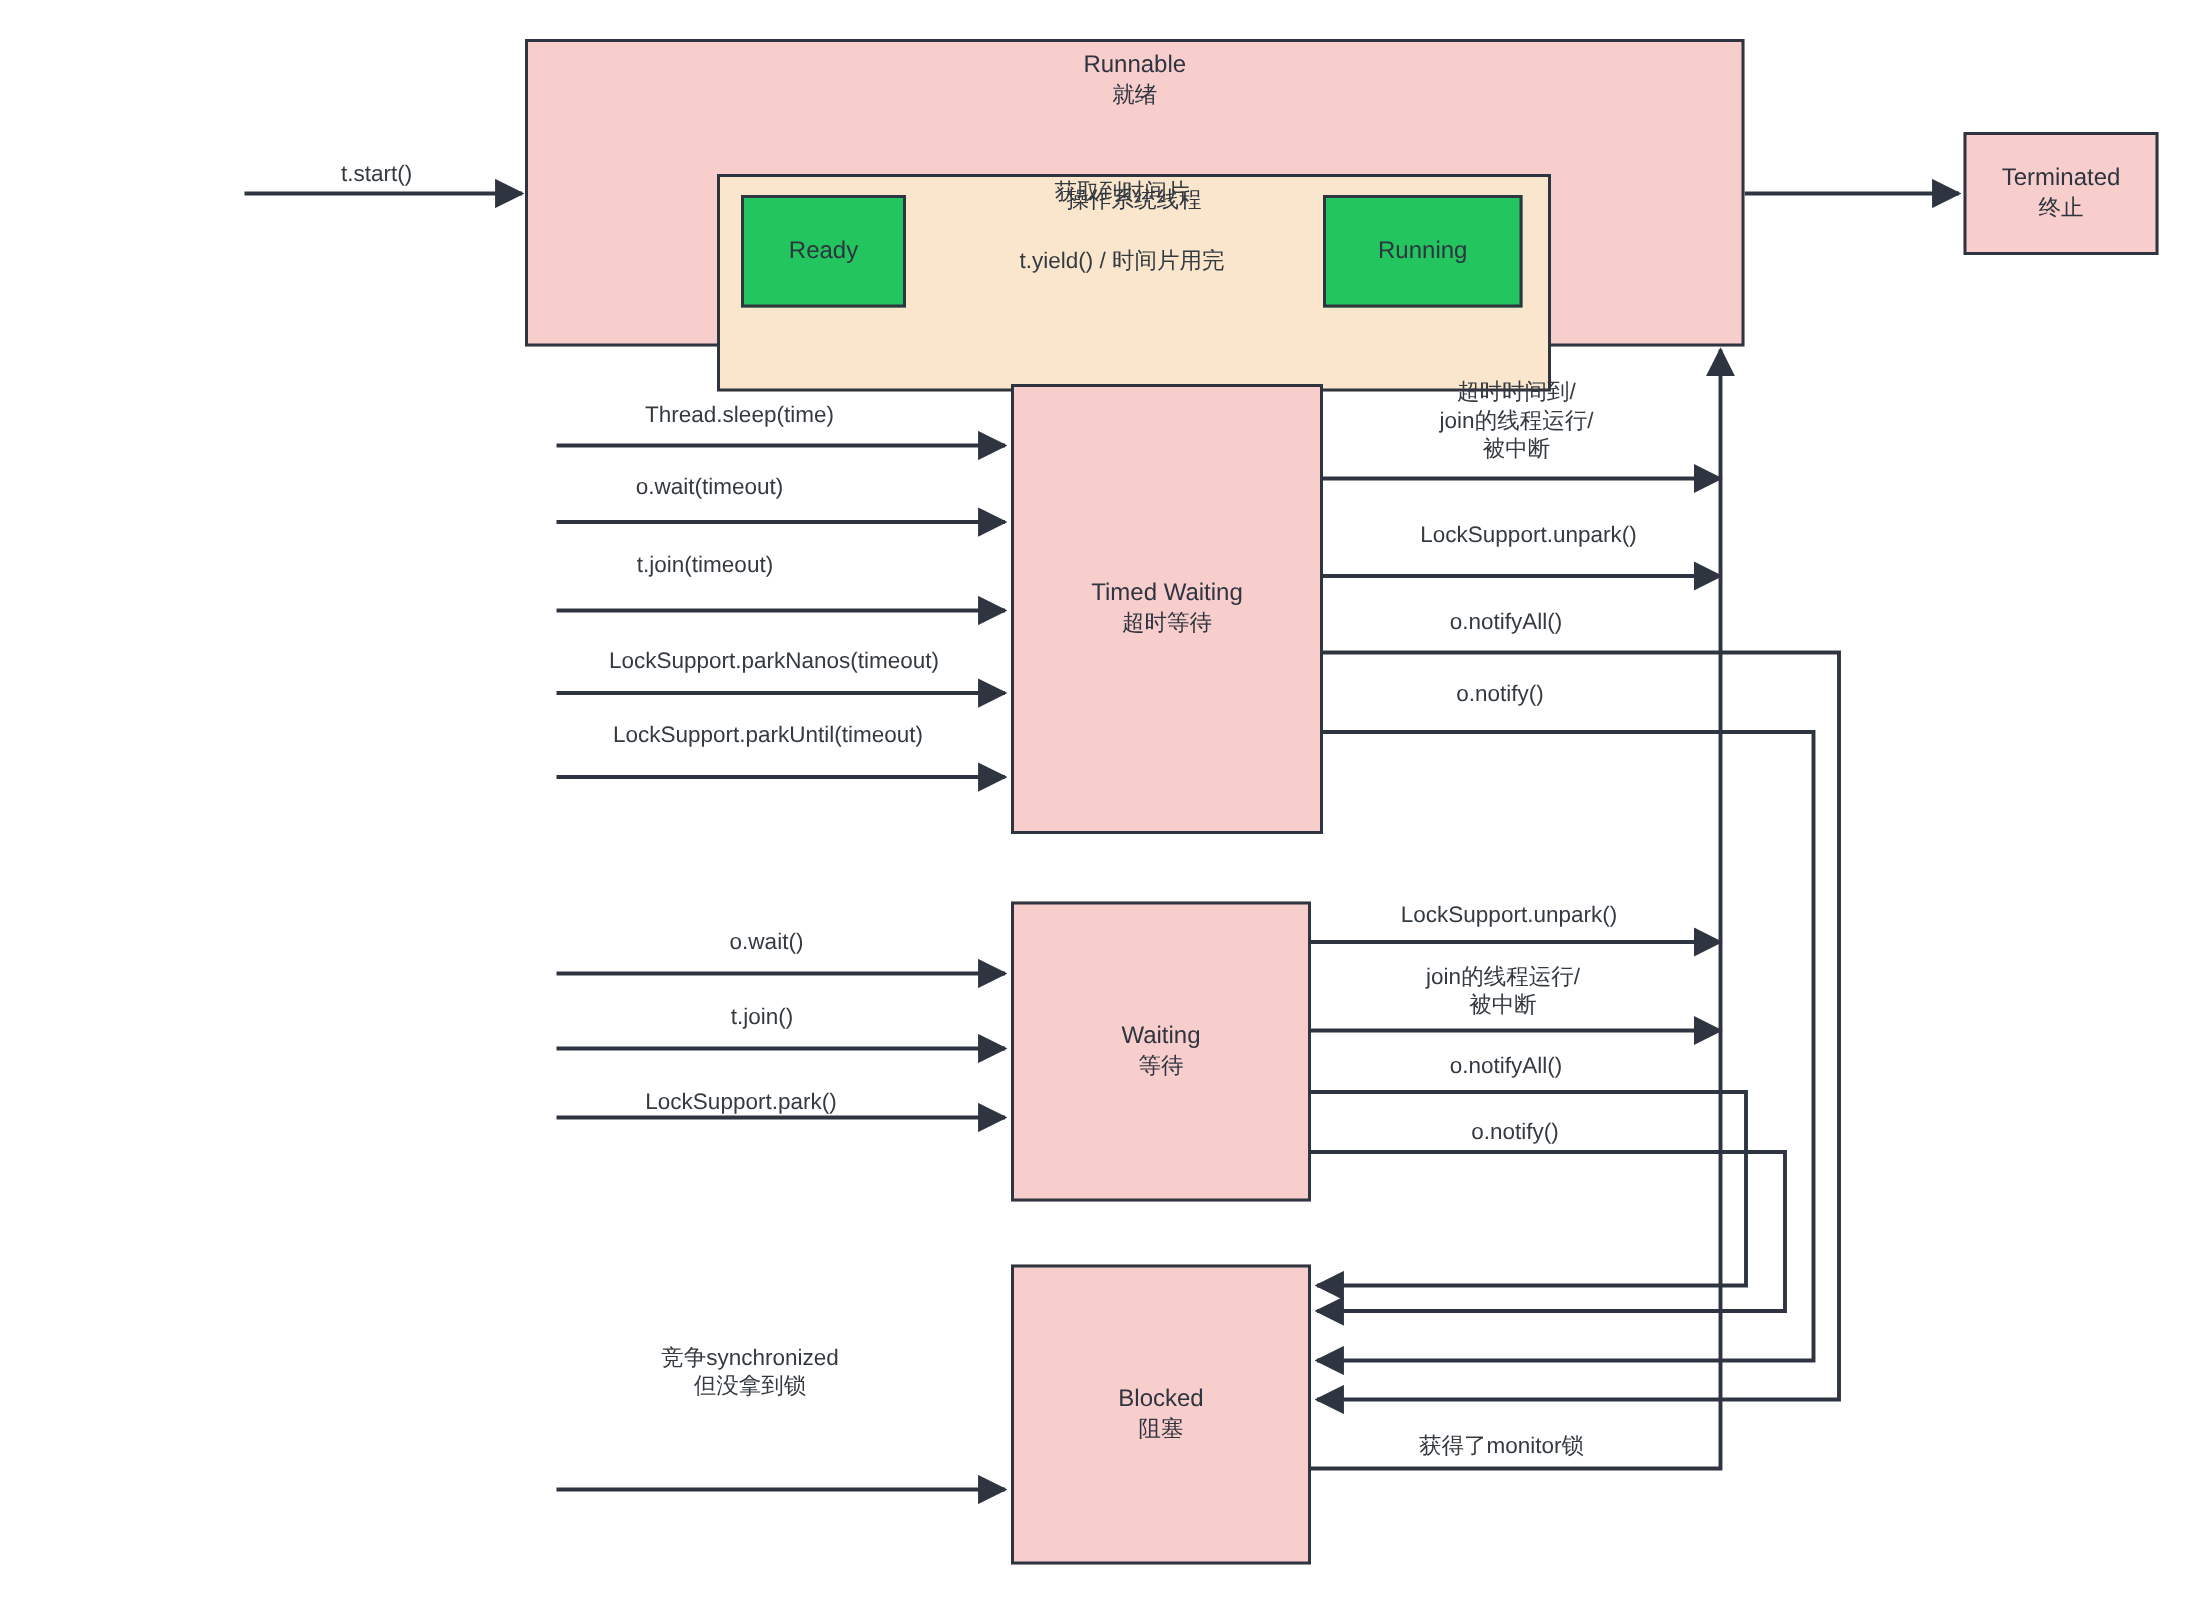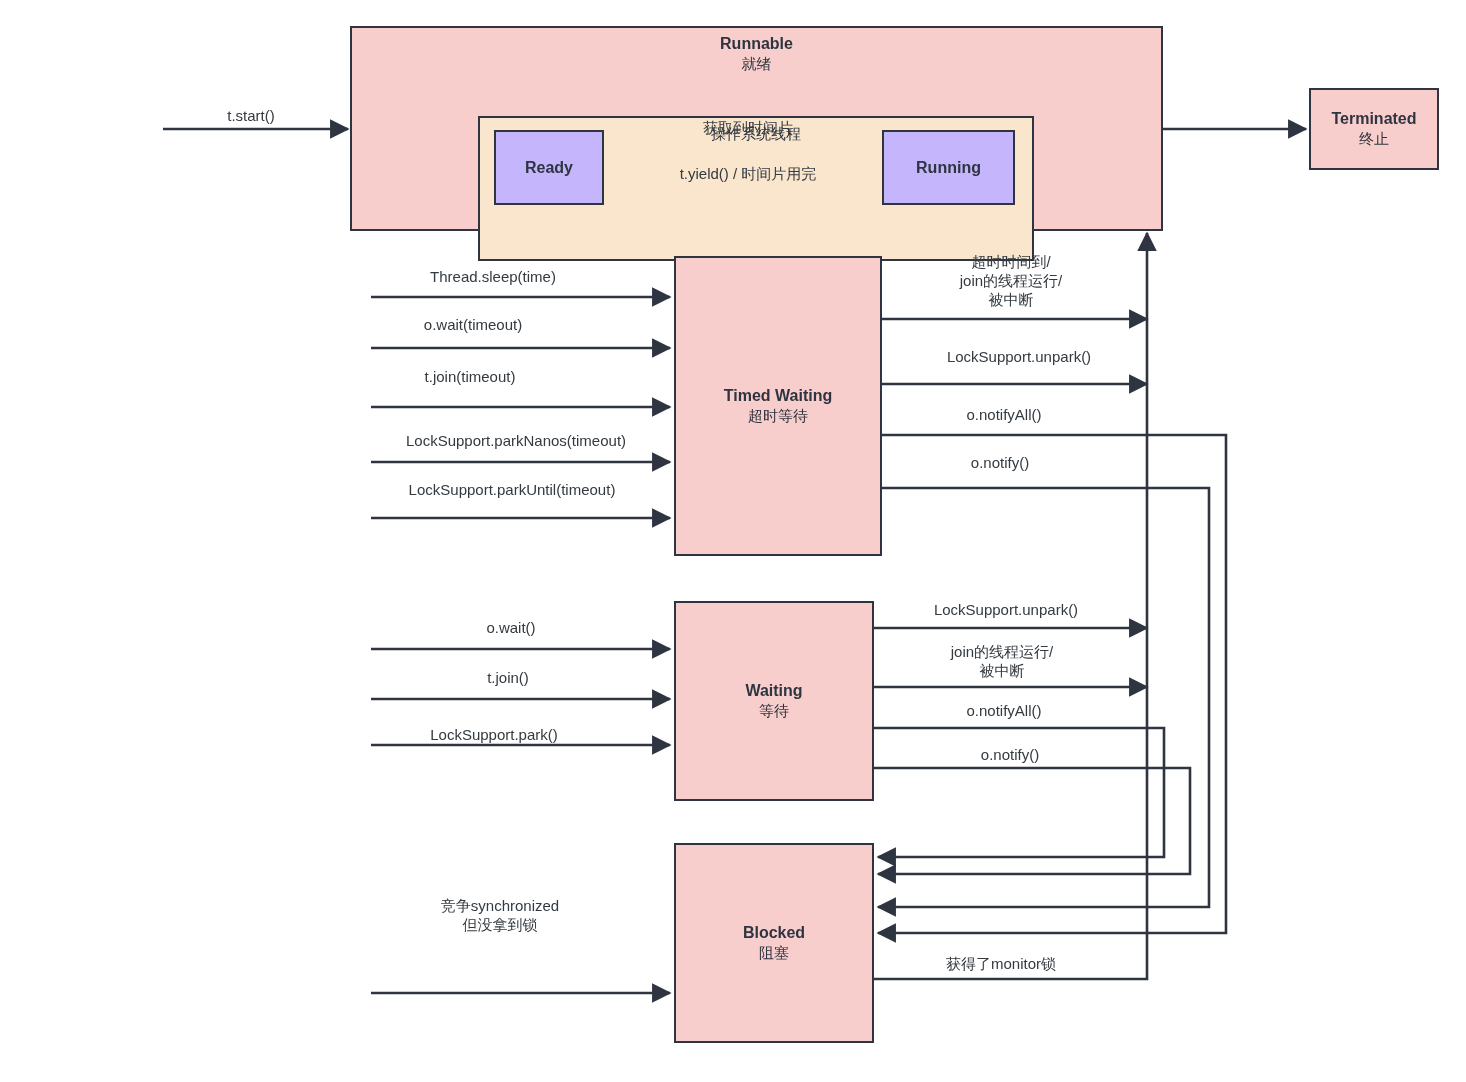--- a/index.html
+++ b/index.html
@@ -1,24 +1,24 @@
 <!DOCTYPE html>
 <html><head>
 <meta charset="utf-8">
 <style>
   html,body{margin:0;padding:0;background:#ffffff;}
   body{font-family:"Liberation Sans","DejaVu Sans",sans-serif;}
   #stage{position:relative;width:1466px;height:1082px;background:#fff;overflow:hidden;}
   svg.wires{position:absolute;left:0;top:0;width:1466px;height:1082px;}
   .node{position:absolute;box-sizing:border-box;display:flex;flex-direction:column;
         align-items:center;justify-content:center;border:2.5px solid #2e3440;}
-  .node .en{font-weight:bold;font-size:16px;color:#2e3440;line-height:1.25;}
+  .node .en{font-weight:normal;font-size:16px;color:#2e3440;line-height:1.25;}
   .node .cn{font-size:15px;color:#2e3440;line-height:1.3;}
   .pink{background:#f8cecc;}
-  .green{background:#c4b5fd;}
+  .green{background:#22c55e;}
   .cream{background:#fae6cd;}
   .lbl{position:absolute;font-size:15px;color:#333a40;text-align:center;line-height:1.28;
        white-space:pre-line;transform:translate(-50%,-50%);pointer-events:none;}
 </style>
 </head>
 <body>
 
 <div id="stage">
 
   <svg class="wires" viewBox="0 0 1466 1082" xmlns="http://www.w3.org/2000/svg">

